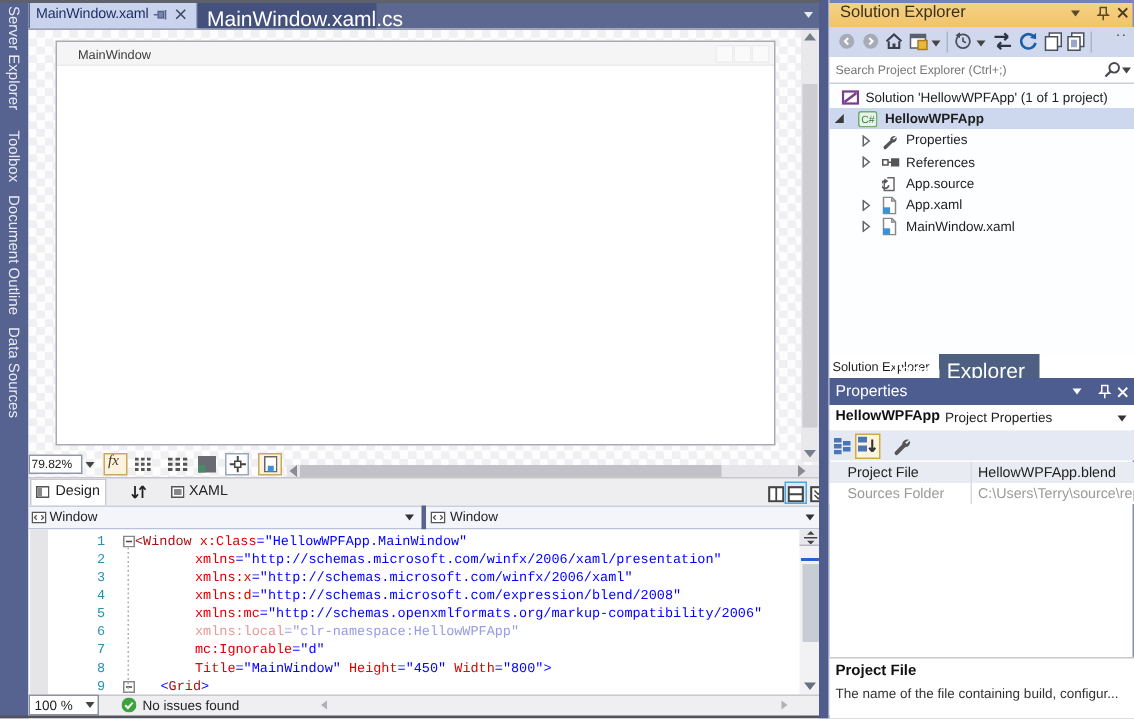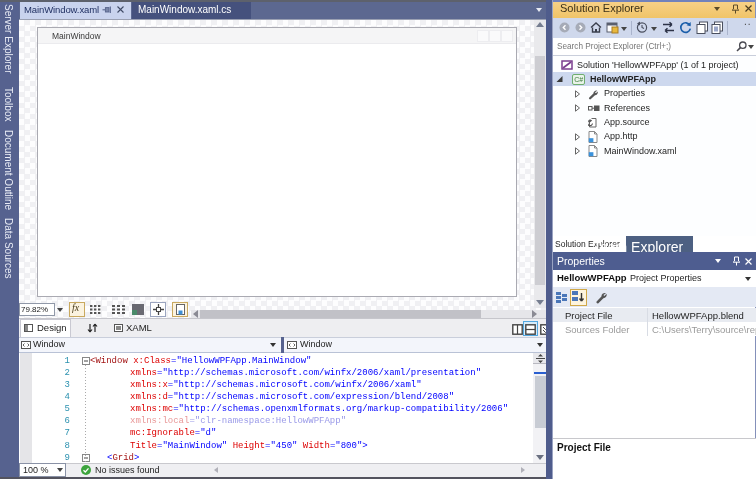--- a/index.html
+++ b/index.html
@@ -30,21 +30,21 @@
         <line x1="0.5" y1="4.8" x2="3.2" y2="4.8"></line>
         <rect x="3.4" y="2.6" width="3.6" height="4.4" fill="#7a86aa" stroke="#57648c" stroke-width="0.9"></rect>
         <line x1="8.3" y1="1.6" x2="8.3" y2="8"></line>
       </g>
     </svg>
 <svg class="a" style="left:116px;top:5px;" width="9" height="9">
       <path d="M1.5 1.5 L7.5 7.5 M7.5 1.5 L1.5 7.5" stroke="#3f4a66" stroke-width="1.1"></path>
     </svg>
 
 <div class="a" style="left:132px;top:2px;width:119px;height:17px;background:#45517d;"></div>
-<div class="a" style="left:138px;top:3.5px;font-size:10px;color:#fff;">MainWindow.xaml.cs</div>
+<div class="a" style="left:138px;top:3.5px;font-size:14px;color:#fff;">MainWindow.xaml.cs</div>
 <div class="tri-d a" style="left:536px;top:8px;border-top-color:#e8eaf2;"></div>
 
 <div class="a" style="left:19px;top:19px;width:528px;height:1px;background:#9aa0b2;"></div>
 
 <div class="a checker" style="left:19px;top:20px;width:527px;height:298px;"></div>
 
 <div class="a" style="left:37px;top:27px;width:480px;height:270px;background:#fff;border:1px solid #aaaab2;box-sizing:border-box;"></div>
 <div class="a" style="left:38px;top:28px;width:478px;height:16px;background:#f5f5f6;border-bottom:1px solid #ebebee;box-sizing:border-box;"></div>
 <div class="a" style="left:52px;top:31px;font-size:8.5px;color:#3a3a3a;">MainWindow</div>
 <div class="a" style="left:477px;top:30px;width:12px;height:12px;background:#fafafb;border:1px solid #ededf0;box-sizing:border-box;"></div>
@@ -301,21 +301,21 @@
       </svg>
       <div class="a" style="left:604px;top:116.97999999999999px;font-size:9px;color:#1e1e1e;">App.source</div>
       <svg class="a" style="left:573.5px;top:132.85px" width="7" height="8">
         <path d="M1.5 0.8 L5.5 4 L1.5 7.2 Z" fill="none" stroke="#666" stroke-width="1"></path>
       </svg>
       <svg class="a" style="left:588px;top:130.85px" width="10" height="12">
         <path d="M1 0.5 L6.5 0.5 L9 3 L9 11.5 L1 11.5 Z" fill="#fff" stroke="#888"></path>
         <path d="M6.5 0.5 L6.5 3 L9 3" fill="none" stroke="#888"></path>
         <rect x="0.8" y="7.2" width="4.6" height="4" fill="#3a92dc"></rect>
       </svg>
-      <div class="a" style="left:604px;top:131.35px;font-size:9px;color:#1e1e1e;">App.http</div>
+      <div class="a" style="left:604px;top:131.35px;font-size:9px;color:#1e1e1e;">App.xaml</div>
       <svg class="a" style="left:573.5px;top:147.22px" width="7" height="8">
         <path d="M1.5 0.8 L5.5 4 L1.5 7.2 Z" fill="none" stroke="#666" stroke-width="1"></path>
       </svg>
       <svg class="a" style="left:588px;top:145.22px" width="10" height="12">
         <path d="M1 0.5 L6.5 0.5 L9 3 L9 11.5 L1 11.5 Z" fill="#fff" stroke="#888"></path>
         <path d="M6.5 0.5 L6.5 3 L9 3" fill="none" stroke="#888"></path>
         <rect x="0.8" y="7.2" width="4.6" height="4" fill="#3a92dc"></rect>
       </svg>
       <div class="a" style="left:604px;top:145.72px;font-size:9px;color:#1e1e1e;">MainWindow.xaml</div>
     </div>
@@ -366,14 +366,15 @@
 <div class="a" style="left:553px;top:308px;width:203px;height:14px;background:#e8ebf1;"></div>
 <div class="a" style="left:565px;top:310px;font-size:9.5px;color:#1e1e1e;">Project File</div>
 <div class="a" style="left:652px;top:310px;font-size:9.5px;color:#1e1e1e;">HellowWPFApp.blend</div>
 <div class="a" style="left:553px;top:322px;width:203px;height:14px;background:#fff;"></div>
 <div class="a" style="left:565px;top:324px;font-size:9.5px;color:#9a9a9a;">Sources Folder</div>
 <div class="a" style="left:652px;top:324px;width:104px;overflow:hidden;font-size:9.5px;color:#9a9a9a;white-space:nowrap;">C:\Users\Terry\source\rep</div>
 <div class="a" style="left:647px;top:308px;width:1px;height:28px;background:#d8dce4;"></div>
 
 <div class="a" style="left:553px;top:438px;width:203px;height:41px;background:#fff;border-top:1px solid #c8c8cc;box-sizing:border-box;"></div>
 <div class="a" style="left:557px;top:442px;font-size:10px;font-weight:bold;color:#111;">Project File</div>
+<div class="a" style="left:557px;top:457px;font-size:9px;color:#333;white-space:nowrap;">The name of the file containing build, configur...</div>
 
 </div>
 
 </body></html>

